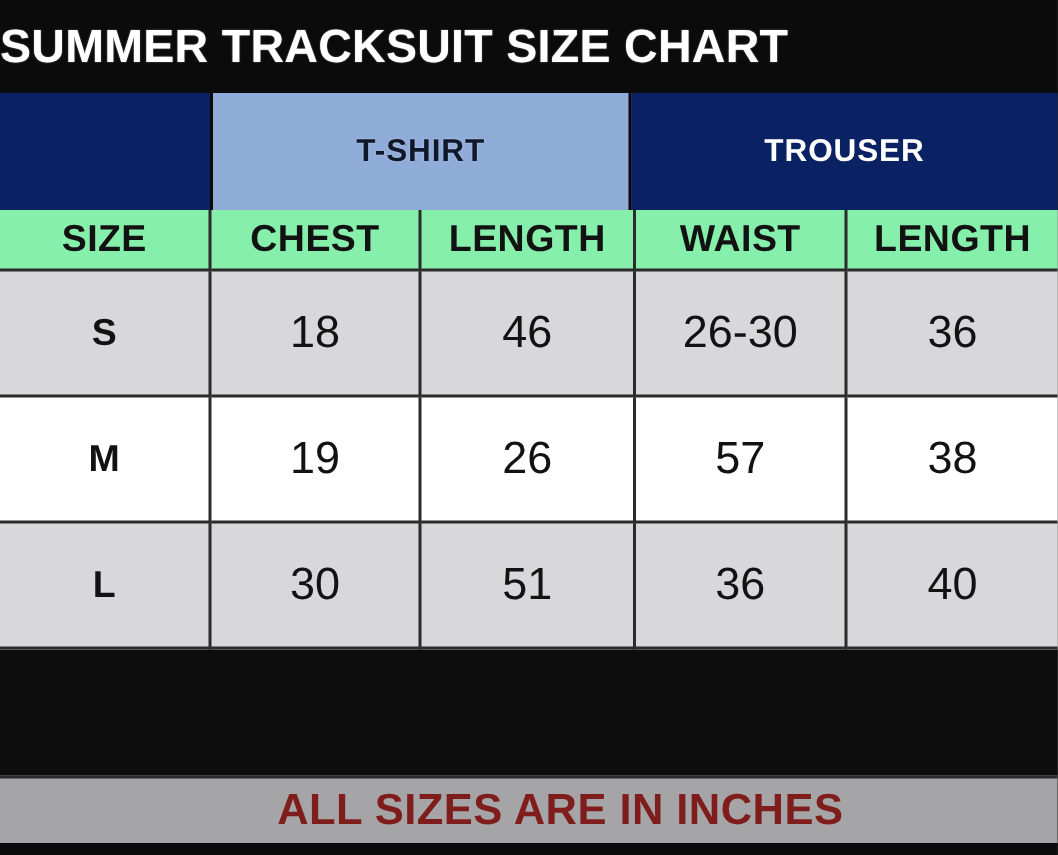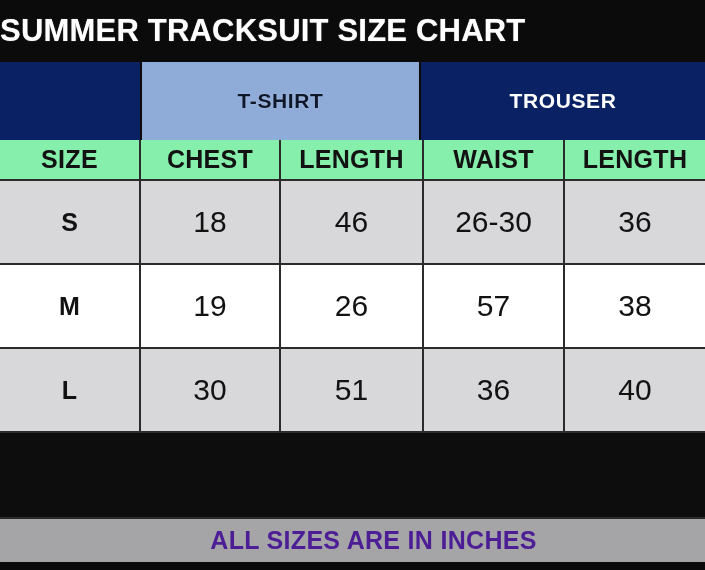--- a/index.html
+++ b/index.html
@@ -135,23 +135,23 @@
     width: 705px;
     height: 45px;
     background: #a5a5a7;
     display: flex;
     align-items: center;
     justify-content: center;
     border-top: 2px solid #2b2b2b;
     box-sizing: border-box;
   }
   .footer-text {
-    color: #4c1d95;
-    font-weight: bold;
-    font-size: 25px;
+    color: #7f1d1d;
+    font-weight: bold;
+    font-size: 29px;
     letter-spacing: 0.3px;
     white-space: nowrap;
     margin-left: 42px;
   }
   .bottom-strip {
     position: absolute;
     left: 0;
     top: 562px;
     width: 705px;
     height: 8px;

